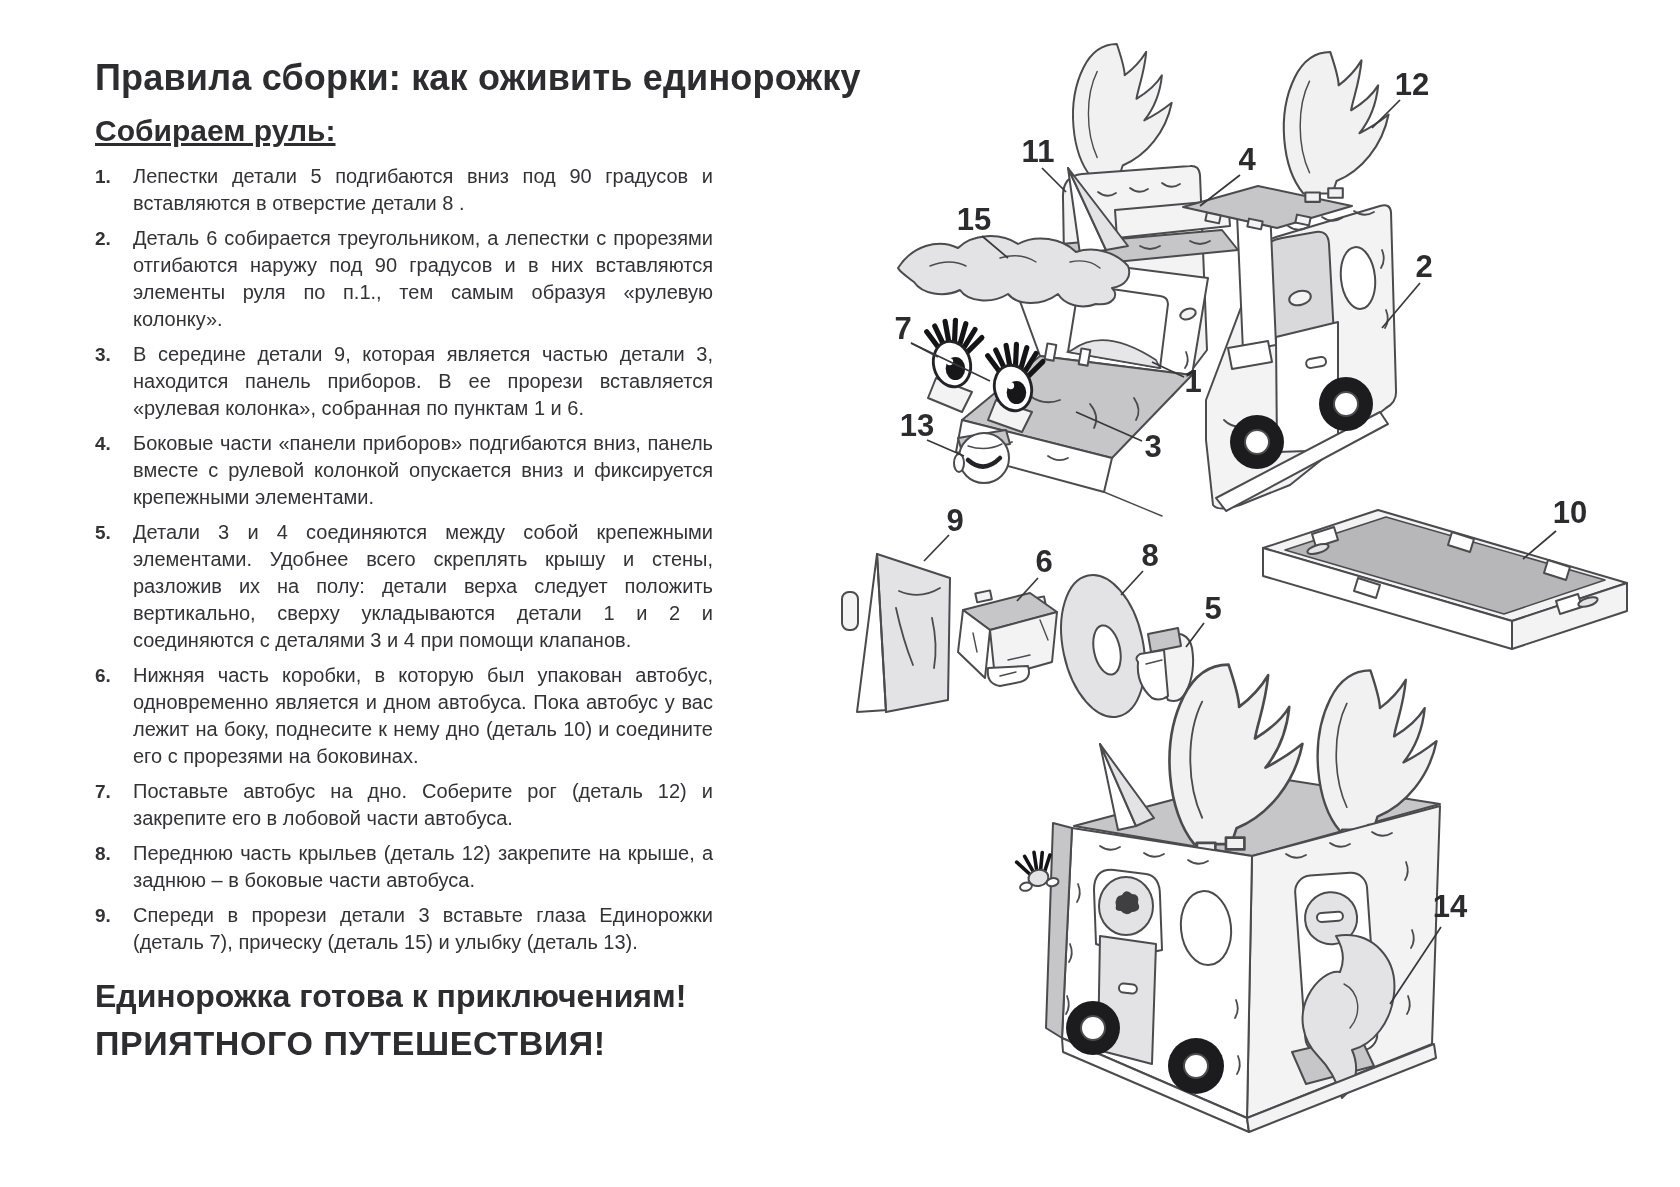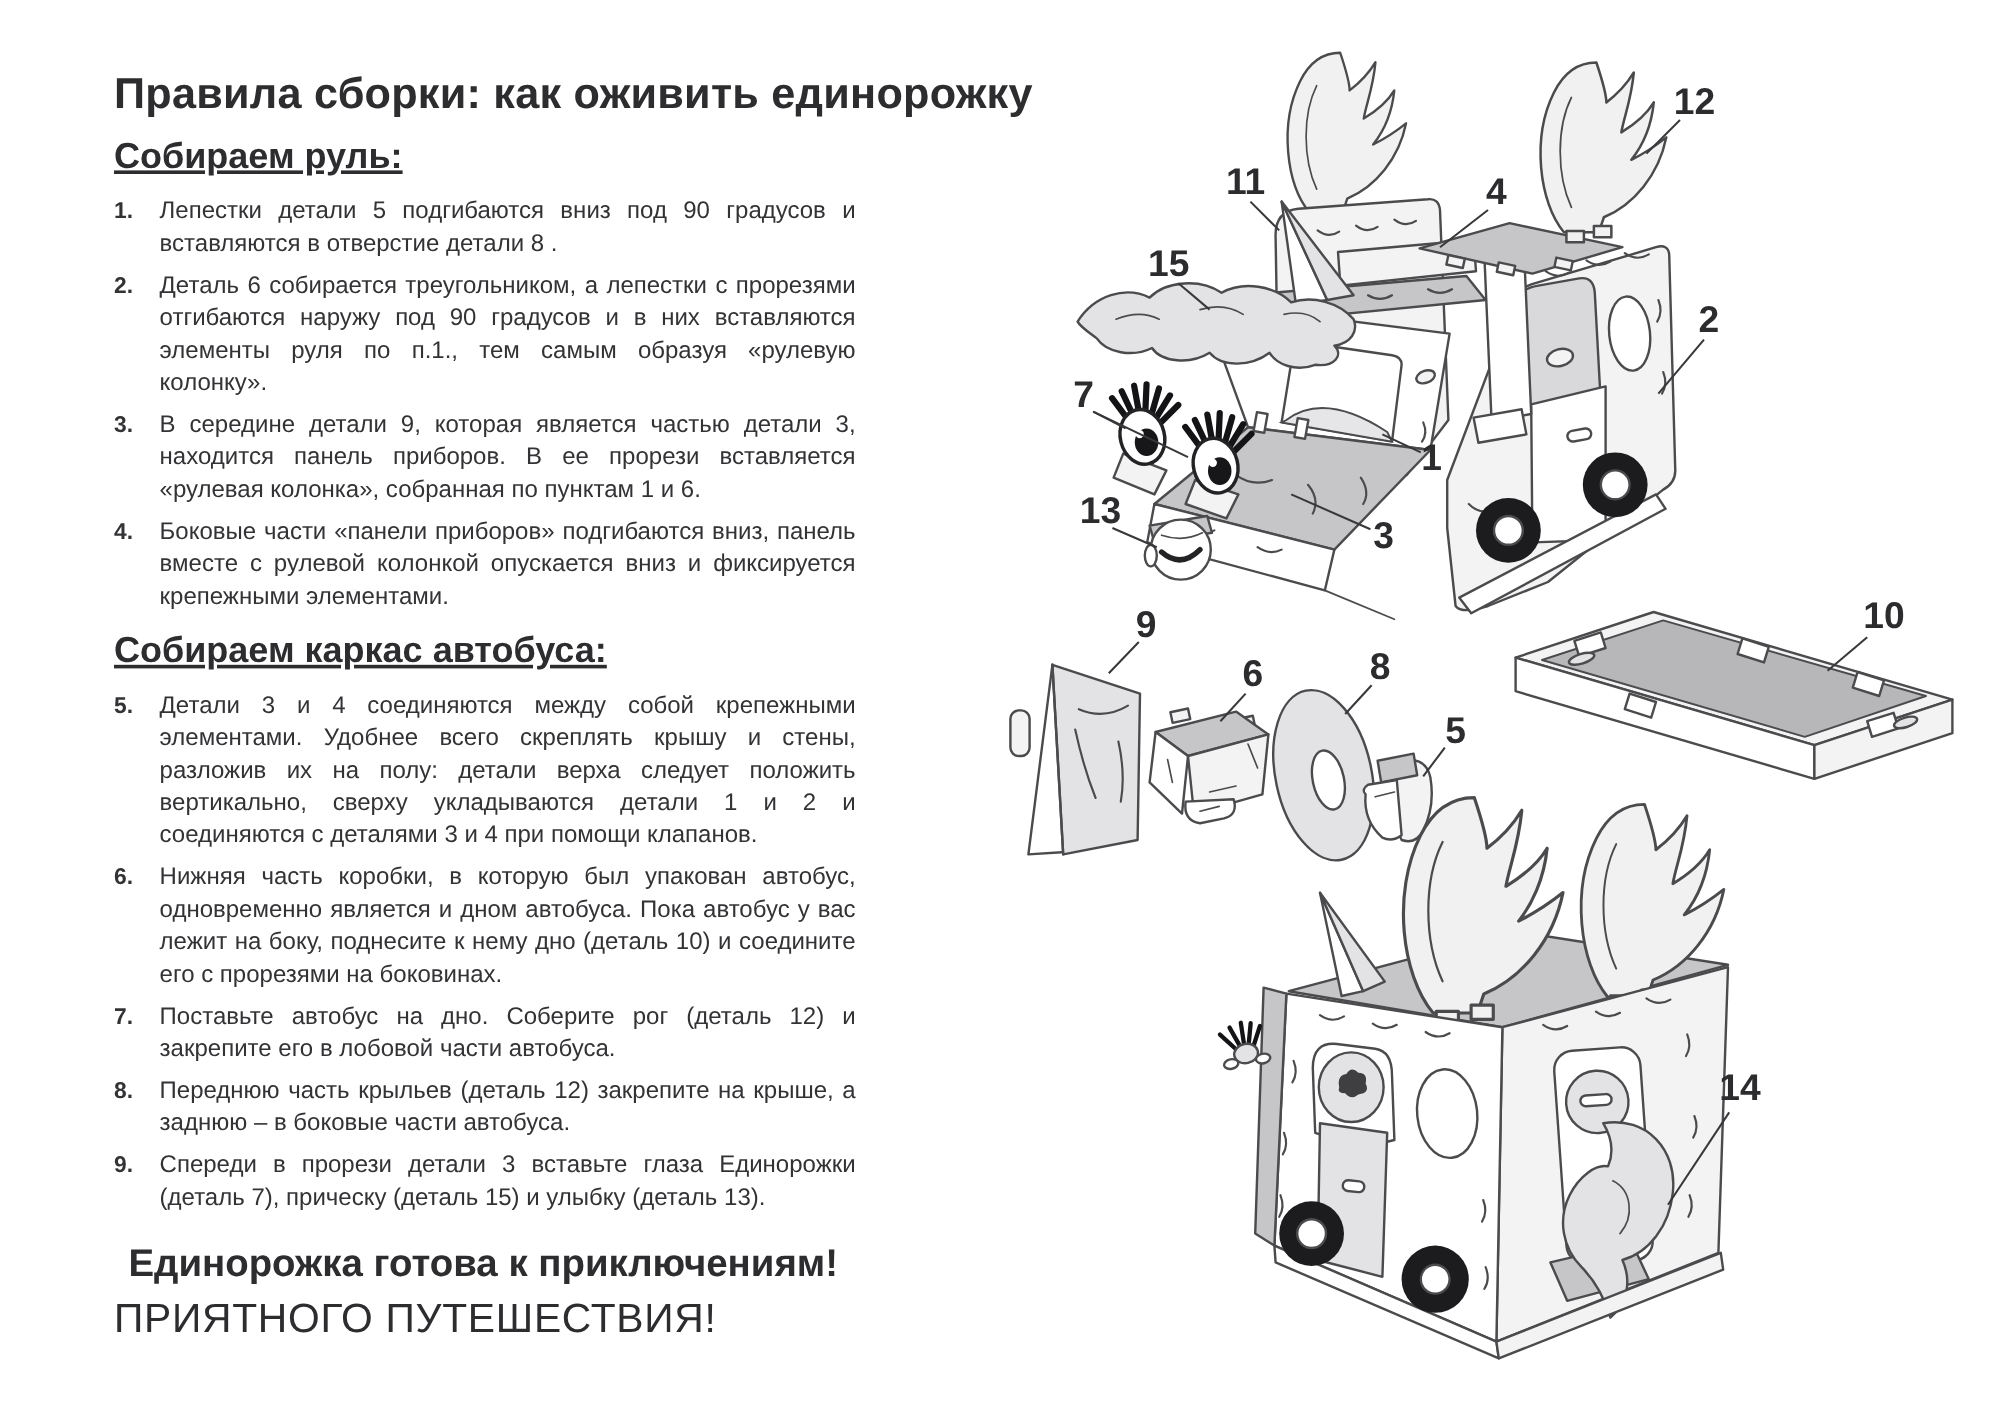--- a/index.html
+++ b/index.html
@@ -13,22 +13,22 @@
     font-size:36px; line-height:43px; font-weight:700; letter-spacing:.2px;
     color:#2d2d30; margin:0 0 14px 0; white-space:nowrap;
   }
   .sec-heading {
     font-size:30px; line-height:36px; font-weight:700;
     color:#2d2d30; margin:14px 0 14px 0;text-decoration:underline;
   }
   .item { display:flex; margin:0 0 8px 0; }
   .item .num { flex:0 0 38px; width:38px; font-weight:700; font-size:19px; line-height:27px; }
   .item .txt { flex:1; font-size:20px; line-height:27px; text-align:justify; }
-  .outro1 { font-size:32px; line-height:40px; font-weight:700; color:#2d2d30; margin:20px 0 0 12px; white-space:nowrap; }
-  .outro2 { font-size:34px; line-height:42px; font-weight:400; letter-spacing:.6px; color:#2d2d30; margin:6px 0 16px 0; white-space:nowrap; }
+  .outro1 { font-size:32px; line-height:40px; font-weight:700; color:#2d2d30; margin:20px 0 0 0; white-space:nowrap; }
+  .outro2 { font-size:34px; line-height:42px; font-weight:700; letter-spacing:.6px; color:#2d2d30; margin:6px 0 16px 0; white-space:nowrap; }
 
   
   svg.diagram { position:absolute; left:0; top:0; }
   .ln   { stroke:#4b4b4e; stroke-width:2; fill:none; stroke-linecap:round; stroke-linejoin:round; }
   .thin { stroke:#4b4b4e; stroke-width:1.4; fill:none; stroke-linecap:round; }
   .f0 { fill:#ffffff; stroke:#4b4b4e; stroke-width:2;   stroke-linejoin:round; }
   .f1 { fill:#f3f3f4; stroke:#4b4b4e; stroke-width:2;   stroke-linejoin:round; }
   .f2 { fill:#e3e3e5; stroke:#4b4b4e; stroke-width:2;   stroke-linejoin:round; }
   .f3 { fill:#c6c6c8; stroke:#4b4b4e; stroke-width:2;   stroke-linejoin:round; }
   .f4 { fill:#b7b7b9; stroke:#4b4b4e; stroke-width:1.6; stroke-linejoin:round; }
@@ -61,21 +61,20 @@
     <div class="item">
       <span class="num">3.</span>
       <span class="txt">В середине детали 9, которая является частью детали 3, находится панель приборов. В ее прорези вставляется «рулевая колонка», собранная по пунктам 1 и 6.</span>
     </div>
     <div class="item">
       <span class="num">4.</span>
       <span class="txt">Боковые части «панели приборов» подгибаются вниз, панель вместе с рулевой колонкой опускается вниз и фиксируется крепежными элементами.</span>
     </div>
   </div>
 
-  <h2 class="sec-heading">Собираем каркас автобуса:</h2>
   <div>
     <div class="item">
       <span class="num">5.</span>
       <span class="txt">Детали 3 и 4 соединяются между собой крепежными элементами. Удобнее всего скреплять крышу и стены, разложив их на полу: детали верха следует положить вертикально, сверху укладываются детали 1 и 2 и соединяются с деталями 3 и 4 при помощи клапанов.</span>
     </div>
     <div class="item">
       <span class="num">6.</span>
       <span class="txt">Нижняя часть коробки, в которую был упакован автобус, одновременно является и дном автобуса. Пока автобус у вас лежит на боку, поднесите к нему дно (деталь 10) и соедините его с прорезями на боковинах.</span>
     </div>
     <div class="item">

